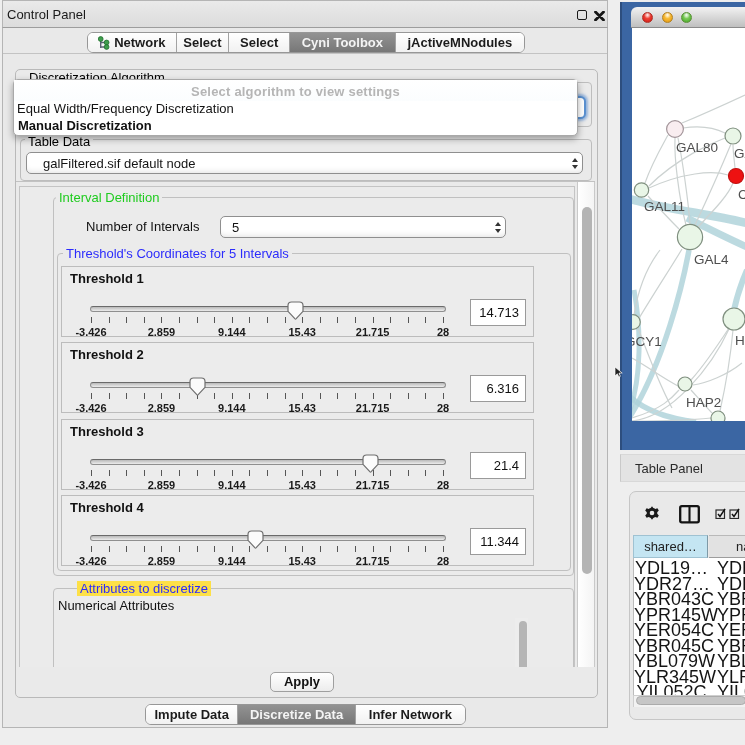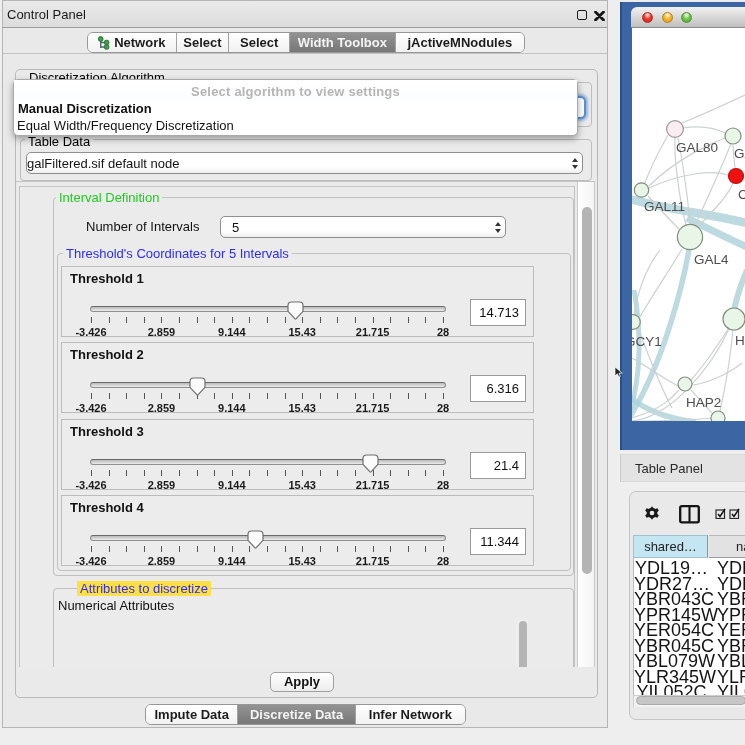--- a/index.html
+++ b/index.html
@@ -35,35 +35,35 @@
 <div class="a" style="left:3px;top:53px;width:604px;height:1px;background:#c3c3c3"></div>
 <div class="seg a" style="left:87px;top:32px;width:438px">
   <div style="width:89px"><svg width="12" height="14" viewBox="0 0 12 14" style="margin-right:4px">
         <path d="M2.7,4 L2.7,12 M2.7,6.5 L7.6,6.5 M2.7,11 L7.6,11" stroke="#5a6472" stroke-width="1.4" fill="none"></path>
         <circle cx="2.7" cy="3" r="2.4" fill="#3f9e4d" stroke="#1e6e2c" stroke-width=".8"></circle>
         <circle cx="8.6" cy="6.5" r="2.4" fill="#3f9e4d" stroke="#1e6e2c" stroke-width=".8"></circle>
         <circle cx="8.6" cy="11" r="2.4" fill="#3f9e4d" stroke="#1e6e2c" stroke-width=".8"></circle>
       </svg>Network</div>
   <div style="width:53px">Select</div>
   <div style="width:61px">Select</div>
-  <div style="width:106px" class="sel">Width Toolbox</div>
+  <div style="width:106px" class="sel">Cyni Toolbox</div>
   <div style="width:129px">jActiveMNodules</div>
 </div>
 
 <div class="a" style="left:15px;top:69px;width:583px;height:629px;border:1px solid #b9b9b9;border-radius:5px;background:#eaeaea"></div>
 
 <div class="a gbox" style="left:20px;top:82px;width:572px;height:45px"></div>
 <div class="gtitle" style="left:26px;top:70px">Discretization Algorithm</div>
 
 <div class="a" style="left:556px;top:96px;width:30px;height:23px;background:#fff;border:2.2px solid #5a90cf;border-radius:5.5px;box-shadow:0 0 2.5px 1.5px rgba(95,145,210,.6)"></div>
 
 <div class="a gbox" style="left:20px;top:139px;width:572px;height:42px"></div>
 <div class="gtitle" style="left:25px;top:134px">Table Data</div>
 <div class="combo" style="left:26px;top:152px;width:557px;height:22px">
-    <span style="padding-left:0">galFiltered.sif default node</span>
+    <span style="padding-left:16px">galFiltered.sif default node</span>
     <span class="cararea">
       <span class="cu"></span>
       <span class="cd"></span>
     </span>
   </div>
 
 <div class="a" style="left:16px;top:181px;width:579px;height:486px;overflow:hidden">
   <div class="a" style="left:0;top:0;width:579px;height:1px;background:#c2c2c2"></div>
   <div class="a" style="left:3px;top:5px;width:556px;height:490px;border:1px solid #c4c4c4;background:#ebebeb"></div>
 
@@ -237,22 +237,22 @@
 <div class="a" style="left:270px;top:672px;width:64px;height:20px;border:1px solid #9f9f9f;border-radius:5px;background:linear-gradient(#ffffff,#ececec);font-size:13px;font-weight:bold;color:#111;text-align:center;line-height:18px">Apply</div>
 
 <div class="seg a" style="left:145px;top:704px;width:321px">
   <div style="width:93px">Impute Data</div>
   <div style="width:118px" class="sel">Discretize Data</div>
   <div style="width:110px">Infer Network</div>
 </div>
 
 <div class="a" style="left:13px;top:79px;width:565px;height:57px;background:#fff;border:1px solid #a9a9a9;border-radius:5px;box-shadow:0 3px 7px rgba(0,0,0,.35);z-index:50">
   <div style="height:21px;font-size:13px;font-weight:bold;color:#b5b5b5;text-align:center;line-height:23px;letter-spacing:.2px;background:linear-gradient(#fff,#fbfdfe)">Select algorithm to view settings</div>
+  <div style="height:17px;font-size:13px;color:#141414;padding-left:3px;line-height:16px">Equal Width/Frequency Discretization</div>
   <div style="height:17px;font-size:13px;font-weight:bold;color:#111;padding-left:4px;line-height:16px">Manual Discretization</div>
-  <div style="height:17px;font-size:13px;color:#141414;padding-left:3px;line-height:16px">Equal Width/Frequency Discretization</div>
 </div>
 
 <div class="a" style="left:620px;top:2px;width:125px;height:448px;background:#3b66a3;border-left:2px solid #2d4e7e"></div>
 
 <div class="a" style="left:631px;top:7px;width:114px;height:21px;background:linear-gradient(#f2f2f2,#bfbfbf);border-top-left-radius:6px;border-bottom:1px solid #8a8a8a"></div>
 <div class="a" style="left:642px;top:11.5px;width:11px;height:11px;border-radius:50%;background:radial-gradient(circle at 50% 22%,rgba(255,255,255,.95),rgba(255,255,255,0) 42%),radial-gradient(circle at 50% 40%,#f6564a,#e02a20 65%,#a81b10);border:1px solid #ad3129"></div>
 <div class="a" style="left:661.5px;top:11.5px;width:11px;height:11px;border-radius:50%;background:radial-gradient(circle at 50% 22%,rgba(255,255,255,.95),rgba(255,255,255,0) 42%),radial-gradient(circle at 50% 40%,#fccc4d,#efa81e 65%,#bf7d12);border:1px solid #b28222"></div>
 <div class="a" style="left:681px;top:11.5px;width:11px;height:11px;border-radius:50%;background:radial-gradient(circle at 50% 22%,rgba(255,255,255,.95),rgba(255,255,255,0) 42%),radial-gradient(circle at 50% 40%,#97d974,#5cb83a 65%,#3e8c20);border:1px solid #5b8f38"></div>
 
 <div class="a" style="left:632px;top:28px;width:113px;height:393px;background:#fff;overflow:hidden">

